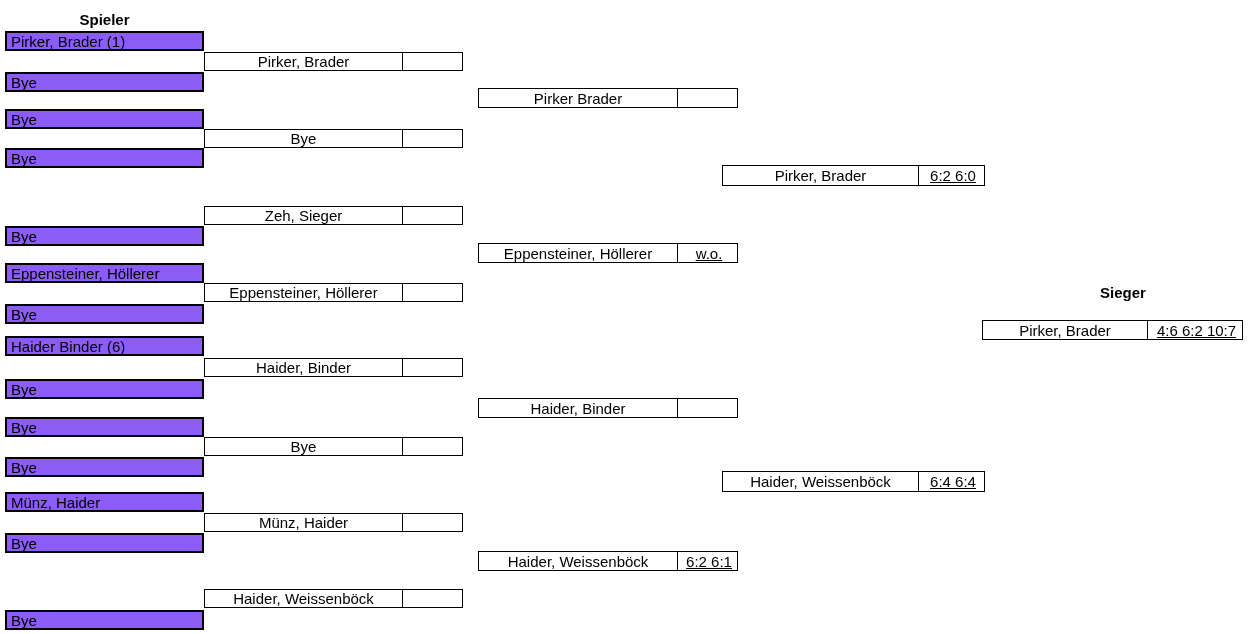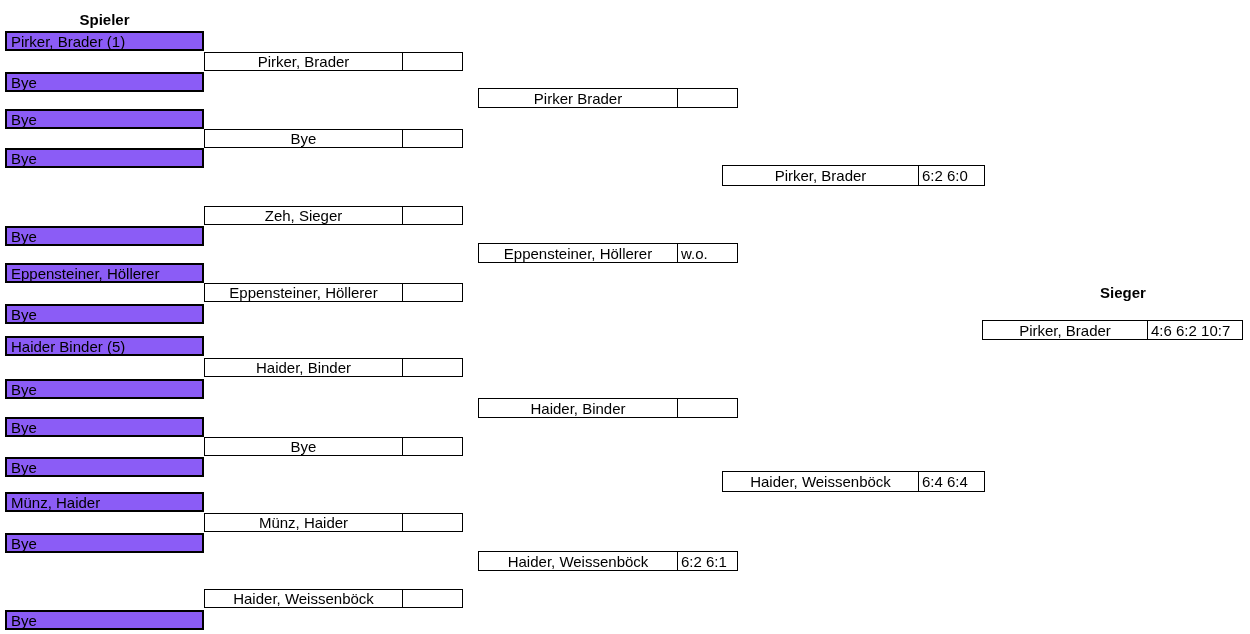--- a/index.html
+++ b/index.html
@@ -42,22 +42,23 @@
     border-right:1px solid #000;
     text-align:left;
     overflow:hidden;
     height:100%;
     display:flex;align-items:center;justify-content:center;
     flex:0 0 auto;
   }
   .m .score{
     flex:1 1 auto;
     padding-left:3px;
-    text-align:left;
+    text-align:center;
     overflow:hidden;
+    text-decoration:underline;
   }
   .r2{left:204px;width:259px;height:19px;}
   .r2 .name{width:197px;}
   .r3{left:462px;width:260px;height:20px;margin-left:16px;}
   .r3 .name{width:198px;}
   .r4{left:722px;width:263px;height:21px;}
   .r4 .name{width:195px;}
   .r5{left:982px;width:261px;height:20px;}
   .r5 .name{width:164px;}
 </style>
@@ -84,21 +85,21 @@
   <div class="r1" style="top:226px">
       <span>Bye</span>
     </div>
   <div class="r1" style="top:263px">
       <span>Eppensteiner, Höllerer</span>
     </div>
   <div class="r1" style="top:304px">
       <span>Bye</span>
     </div>
   <div class="r1" style="top:336px">
-      <span>Haider Binder (5)</span>
+      <span>Haider Binder (6)</span>
     </div>
   <div class="r1" style="top:379px">
       <span>Bye</span>
     </div>
   <div class="r1" style="top:417px">
       <span>Bye</span>
     </div>
   <div class="r1" style="top:457px">
       <span>Bye</span>
     </div>

